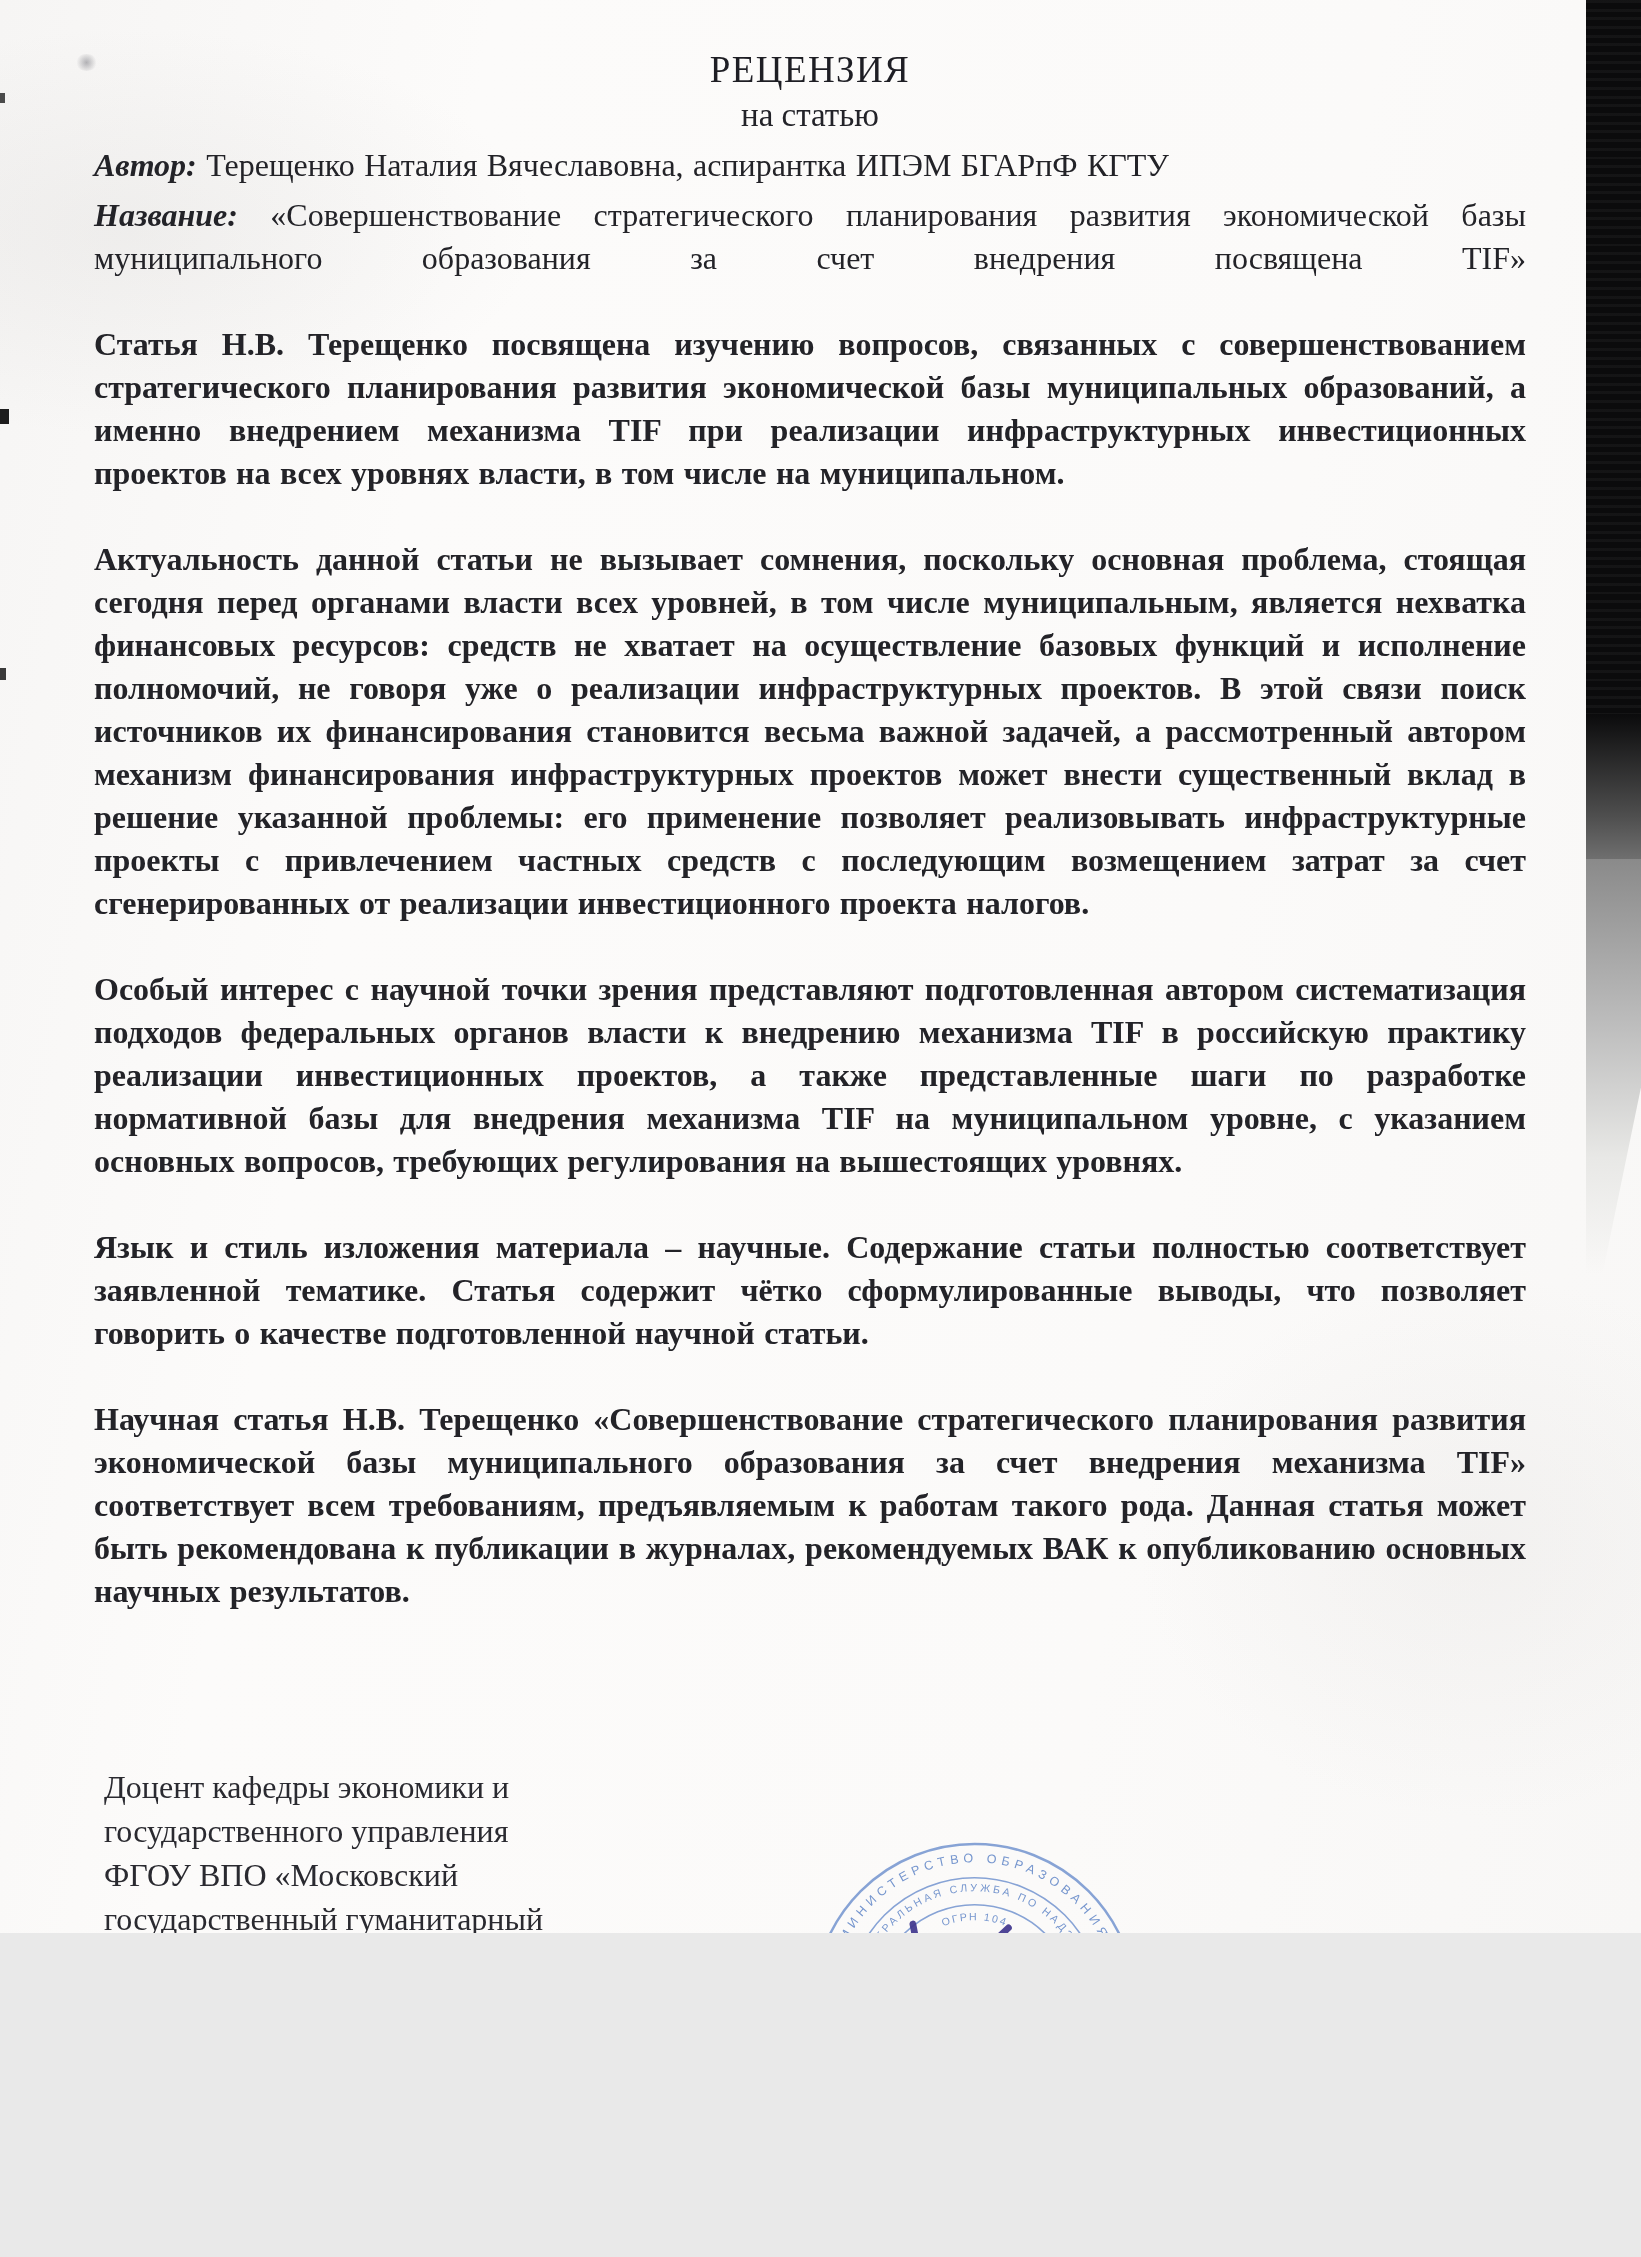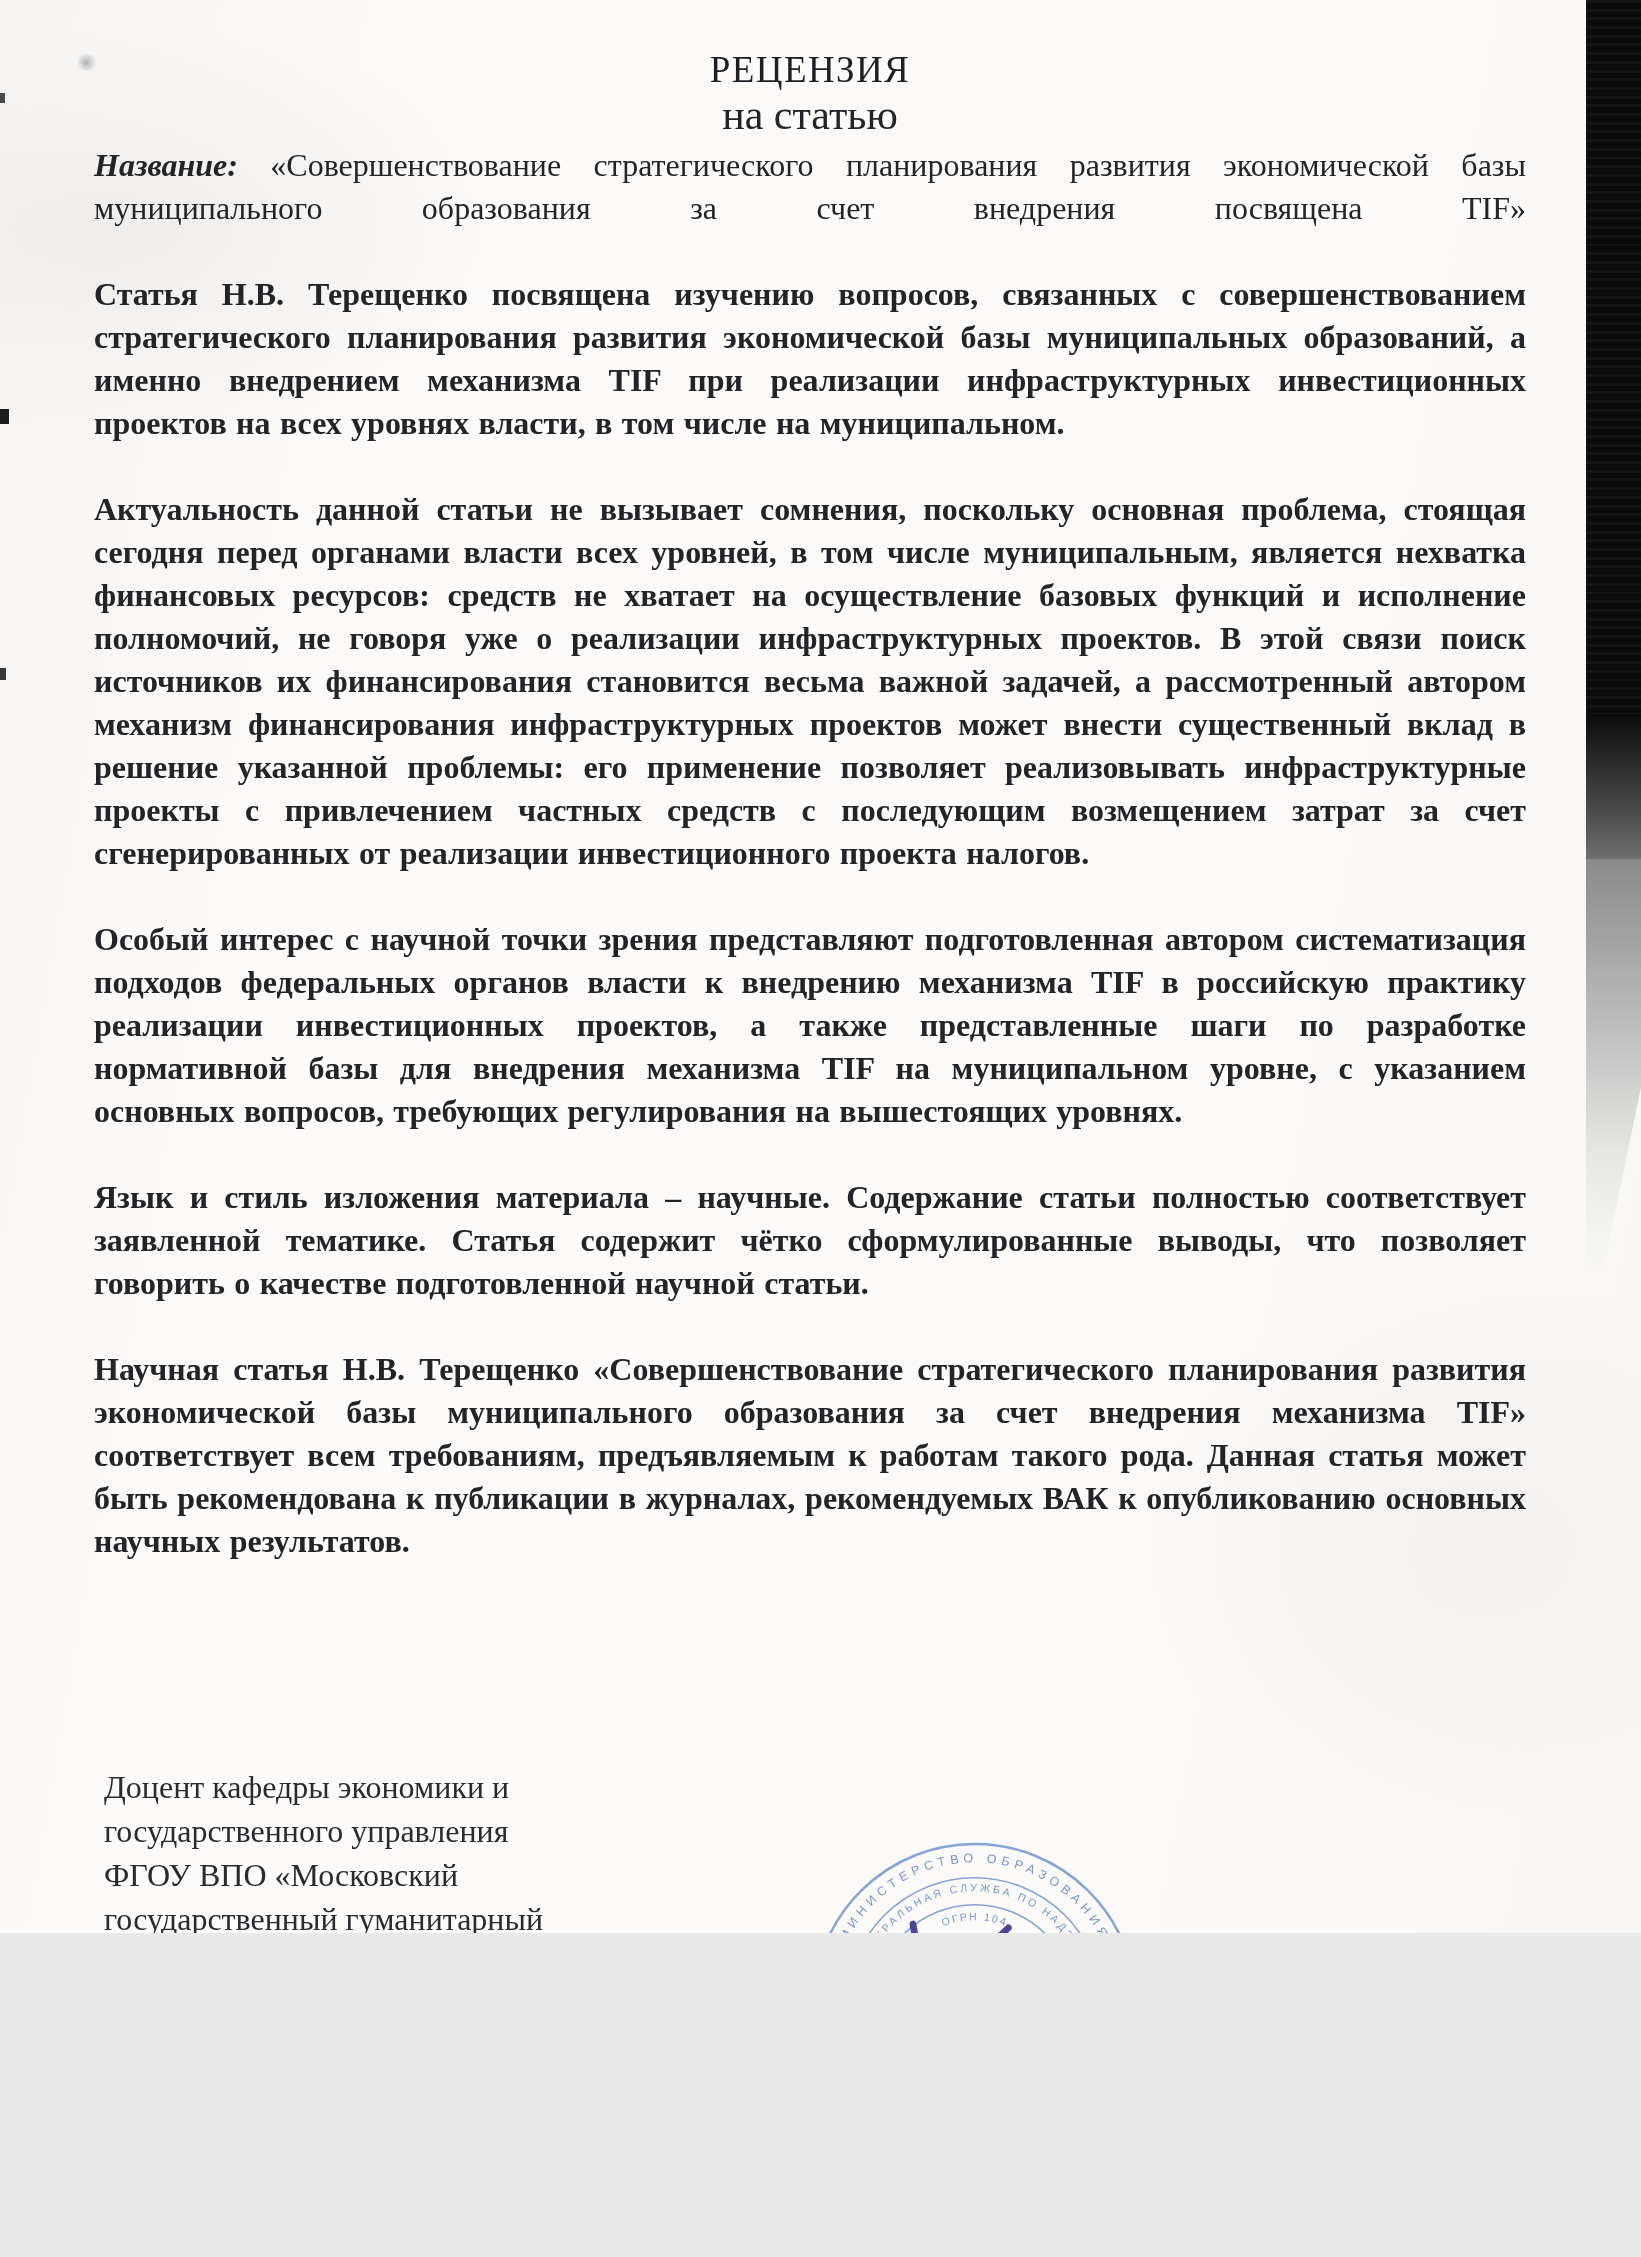--- a/index.html
+++ b/index.html
@@ -17,21 +17,21 @@
     color:#232328;
   }
   .content{
     position:absolute;left:94px;top:48px;width:1432px;
   }
   .doc-title{
     margin:0;text-align:center;font-size:37px;font-weight:400;
     letter-spacing:1.4px;line-height:44px;color:#1e1e24;
   }
   .doc-subtitle{
-    margin:1.9px 0 0 0;text-align:center;font-size:42px;line-height:42px;color:#232329;
+    margin:1.9px 0 0 0;text-align:center;font-size:33px;line-height:42px;color:#232329;
   }
   .meta-line{
     margin:7.7px 0 0 0;font-size:32px;line-height:43px;text-align:justify;
     word-spacing:1.4px;
   }
   .meta-line.spread{ text-align-last:justify; }
   .meta-label{ font-weight:bold;font-style:italic; }
   .para{
     margin:43px 0 0 0;font-size:32px;line-height:43px;text-align:justify;
     word-spacing:1.4px;
@@ -81,20 +81,21 @@
 </style>
 </head>
 <body>
 
 <div class="page">
 
   <div class="content">
     <h1 class="doc-title">РЕЦЕНЗИЯ</h1>
     <div class="doc-subtitle">на статью</div>
 
+    <p class="meta-line"><span class="meta-label">Автор:</span><span> Терещенко Наталия Вячеславовна, аспирантка ИПЭМ БГАРпФ КГТУ</span></p>
 
     <p class="meta-line spread"><span class="meta-label">Название:</span><span> «Совершенствование стратегического планирования развития экономической базы муниципального образования за счет внедрения посвящена TIF»</span></p>
 
     <p class="para">Статья Н.В. Терещенко посвящена изучению вопросов, связанных с совершенствованием стратегического планирования развития экономической базы муниципальных образований, а именно внедрением механизма TIF при реализации инфраструктурных инвестиционных проектов на всех уровнях власти, в том числе на муниципальном.</p>
     <p class="para">Актуальность данной статьи не вызывает сомнения, поскольку основная проблема, стоящая сегодня перед органами власти всех уровней, в том числе муниципальным, является нехватка финансовых ресурсов: средств не хватает на осуществление базовых функций и исполнение полномочий, не говоря уже о реализации инфраструктурных проектов. В этой связи поиск источников их финансирования становится весьма важной задачей, а рассмотренный автором механизм финансирования инфраструктурных проектов может внести существенный вклад в решение указанной проблемы: его применение позволяет реализовывать инфраструктурные проекты с привлечением частных средств с последующим возмещением затрат за счет сгенерированных от реализации инвестиционного проекта налогов.</p>
     <p class="para">Особый интерес с научной точки зрения представляют подготовленная автором систематизация подходов федеральных органов власти к внедрению механизма TIF в российскую практику реализации инвестиционных проектов, а также представленные шаги по разработке нормативной базы для внедрения механизма TIF на муниципальном уровне, с указанием основных вопросов, требующих регулирования на вышестоящих уровнях.</p>
     <p class="para">Язык и стиль изложения материала – научные. Содержание статьи полностью соответствует заявленной тематике. Статья содержит чётко сформулированные выводы, что позволяет говорить о качестве подготовленной научной статьи.</p>
     <p class="para">Научная статья Н.В. Терещенко «Совершенствование стратегического планирования развития экономической базы муниципального образования за счет внедрения механизма TIF» соответствует всем требованиям, предъявляемым к работам такого рода. Данная статья может быть рекомендована к публикации в журналах, рекомендуемых ВАК к опубликованию основных научных результатов.</p>
   </div>
 

